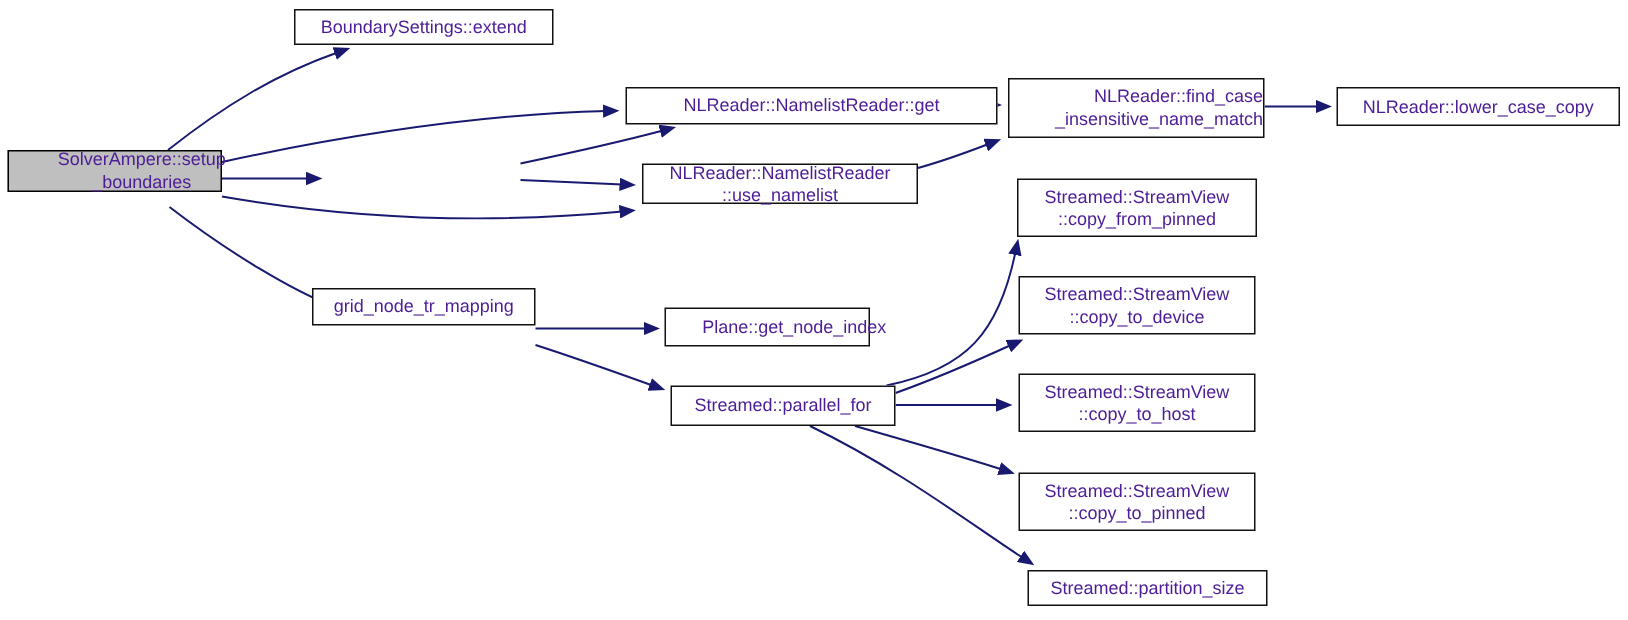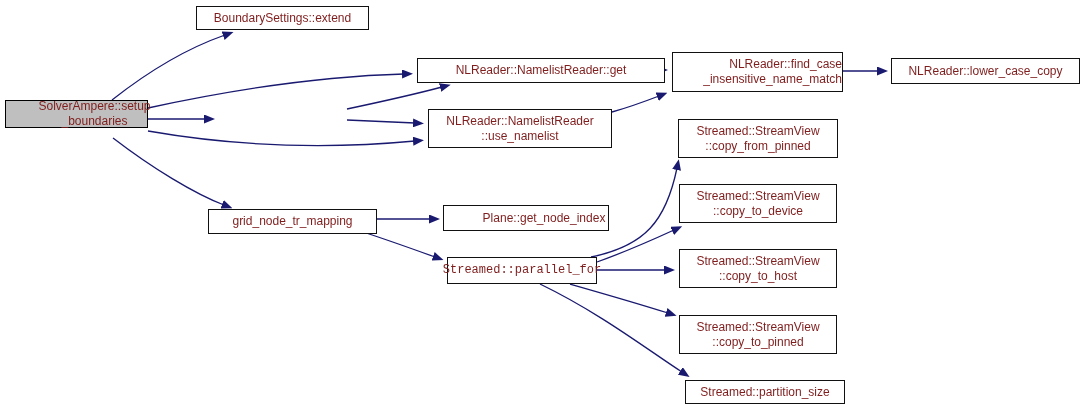--- a/index.html
+++ b/index.html
@@ -15,43 +15,43 @@
     position:absolute;
     box-sizing:border-box;
     background:#ffffff;
     border:1px solid #111111;
     display:flex;
     flex-direction:column;
     justify-content:center;
     align-items:center;
     font-size:12px;
     line-height:15px;
-    color:#7f1d1d;
+    color:#4c1d95;
     white-space:nowrap;
     cursor:pointer;
   }
   .node span{display:block;}
   .node--highlight{
     background:#bfbfbf;
     border:1.5px solid #000000;
   }
   .node--leftalign{align-items:flex-end;padding-left:7px;}
 
   
   #n-setup{left:5px;top:100px;width:143px;height:28px;padding-left:36px;}
   #n-extend{left:196px;top:6px;width:173px;height:24px;}
   #n-get{left:417px;top:58px;width:248px;height:25px;}
   #n-base{left:218px;top:106px;width:129px;height:25px;}
-  #n-usenl{left:428px;top:109px;width:184px;height:39px;}
+  #n-usenl{left:428px;top:109px;width:184px;height:27px;}
   #n-findcase{left:672px;top:52px;width:171px;height:40px;}
   #n-lower{left:891px;top:58px;width:189px;height:26px;justify-content:center;}
   #n-cfp{left:678px;top:119px;width:160px;height:39px;}
-  #n-grid{left:208px;top:209px;width:169px;height:25px;}
-  #n-gni{left:443px;top:205px;width:166px;height:26px;padding-left:36px;}
-  #n-pfor{left:447px;top:257px;width:150px;height:27px;font-family:Liberation Mono, monospace;}
+  #n-grid{left:208px;top:192px;width:149px;height:25px;}
+  #n-gni{left:443px;top:205px;width:137px;height:26px;padding-left:36px;}
+  #n-pfor{left:447px;top:257px;width:150px;height:27px;}
   #n-ctd{left:679px;top:184px;width:158px;height:39px;}
   #n-cth{left:679px;top:249px;width:158px;height:39px;}
   #n-ctp{left:679px;top:315px;width:158px;height:39px;}
   #n-psize{left:685px;top:380px;width:160px;height:24px;}
 </style>
 </head>
 <body>
 
 <div class="canvas">
 

